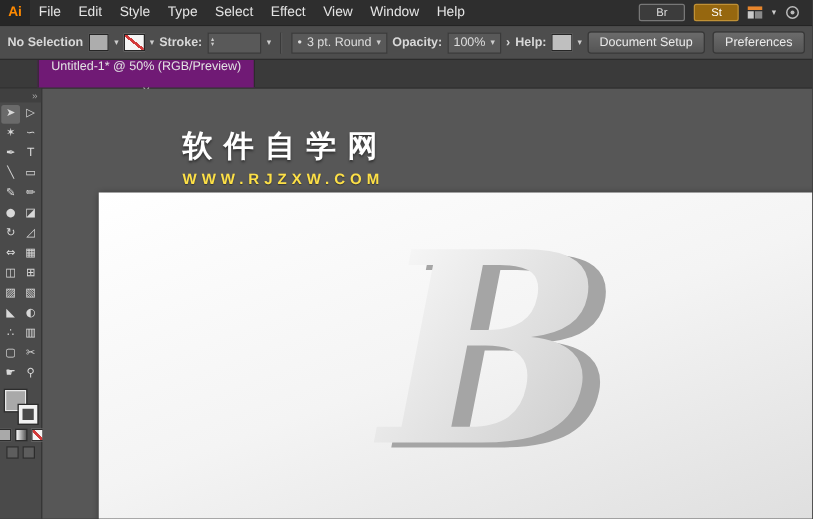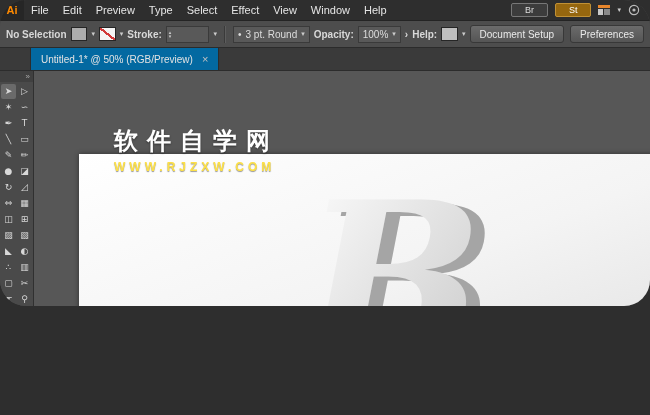--- a/index.html
+++ b/index.html
@@ -1,17 +1,17 @@
 <!DOCTYPE html>
 <html><head>
 <meta charset="utf-8">
 <style>
   html,body{margin:0;padding:0;background:#2e2e2e;}
-  .app{position:relative;width:650px;height:306px;overflow:hidden;
-       font-family:"Liberation Sans",sans-serif;background:#4d4d4d;border-radius:26px;
+  .app{position:relative;width:650px;height:415px;overflow:hidden;
+       font-family:"Liberation Sans",sans-serif;background:#4d4d4d;
        -webkit-font-smoothing:antialiased;}
 
   
   .menubar{height:20px;background:#2e2e2e;display:flex;align-items:center;
            color:#e5e5e5;font-size:11px;border-bottom:1px solid #242424;}
   .ai-logo{width:24px;height:20px;line-height:20px;text-align:center;color:#ff8a00;
            font-weight:bold;font-size:11px;background:#262626;}
   .menus{display:flex;align-items:center;justify-content:space-between;}
   .menu-item{background:none;border:none;color:#e5e5e5;font-size:11px;height:20px;
              padding:0 7px;cursor:default;font-family:inherit;}
@@ -37,22 +37,22 @@
             align-items:center;gap:4px;padding:0 4px;white-space:nowrap;}
   .sep{width:1px;height:17px;background:#3a3a3a;border-right:1px solid #5d5d5d;margin:0 3px;}
   .cb-right{margin-left:auto;display:flex;gap:6px;align-items:flex-start;}
   .btn{height:18px;padding:0 9px;background:linear-gradient(#6b6b6b,#555555);
        border:1px solid #383838;border-radius:3px;color:#eaeaea;font-size:10px;
        font-family:inherit;white-space:nowrap;}
 
   
   .tabbar{height:22px;background:#3a3a3a;display:flex;align-items:stretch;padding-left:30px;
           border-bottom:1px solid #2c2c2c;}
-  .tab{background:#0369a1;color:#e3e3e3;font-size:10px;display:flex;align-items:center;
-       gap:9px;padding:0 10px;border-left:1px solid #2c2c2c;border-right:1px solid #2c2c2c;}
+  .tab{background:#701a75;color:#e3e3e3;font-size:10px;display:flex;align-items:center;
+       gap:9px;padding:0 10px;border-left:1px solid #2c2c2c;border-right:1px solid #2c2c2c;flex-direction:column;}
   .tab .close{color:#c2c2c2;font-size:11px;line-height:10px;}
 
   
   .main{display:flex;height:346px;}
 
   
   .toolbar{width:33px;background:#4a4a4a;border-right:1px solid #303030;display:flex;
            flex-direction:column;align-items:center;flex:none;}
   .toolbar-header{height:11px;width:100%;background:#404040;color:#a8a8a8;font-size:8px;
                   line-height:11px;text-align:right;padding-right:3px;box-sizing:border-box;}
@@ -68,21 +68,21 @@
                  border:3px solid #f2f2f2;outline:1px solid #2c2c2c;}
   .mini-row{display:flex;gap:3px;margin-top:4px;align-items:center;}
   .mini{width:8px;height:8px;border:1px solid #2c2c2c;background:#a9a9a9;}
   .mini.gradient{background:linear-gradient(90deg,#ffffff,#555555);}
   .mini.none{background:
       linear-gradient(to top right,rgba(0,0,0,0) 40%,#d23a3a 40%,#d23a3a 60%,rgba(0,0,0,0) 60%),#f5f5f5;}
   .mini.mode{background:#5d5d5d;}
 
   
   .canvas{flex:1;position:relative;background:#575757;overflow:hidden;}
-  .watermark{position:absolute;left:80px;top:30px;color:#ffffff;z-index:2;margin-top:24px;}
+  .watermark{position:absolute;left:112px;top:30px;color:#ffffff;z-index:2;}
   .wm-title{font-size:24px;font-weight:bold;letter-spacing:9px;
             text-shadow:0 1px 2px rgba(0,0,0,.45);font-family:"DejaVu Sans",sans-serif;}
   .wm-url{font-size:12px;font-weight:bold;letter-spacing:4px;margin-top:3px;color:#fde047;
           text-shadow:0 1px 1px rgba(0,0,0,.4);}
   .artboard{position:absolute;left:45px;top:83px;width:620px;height:300px;
             background:linear-gradient(160deg,#ffffff 0%,#f4f4f4 45%,#dadada 100%);
             box-shadow:0 0 5px rgba(0,0,0,.45);}
   .logo{position:absolute;left:195px;top:2px;width:230px;height:250px;}
 </style>
 </head>
@@ -91,21 +91,21 @@
 <div class="app">
 
   <div class="menubar">
     <div class="ai-logo">Ai</div>
     <nav class="menus">
 
         <button class="menu-item">File</button>
 
         <button class="menu-item">Edit</button>
 
-        <button class="menu-item">Preview</button>
+        <button class="menu-item">Style</button>
 
         <button class="menu-item">Type</button>
 
         <button class="menu-item">Select</button>
 
         <button class="menu-item">Effect</button>
 
         <button class="menu-item">View</button>
 
         <button class="menu-item">Window</button>

